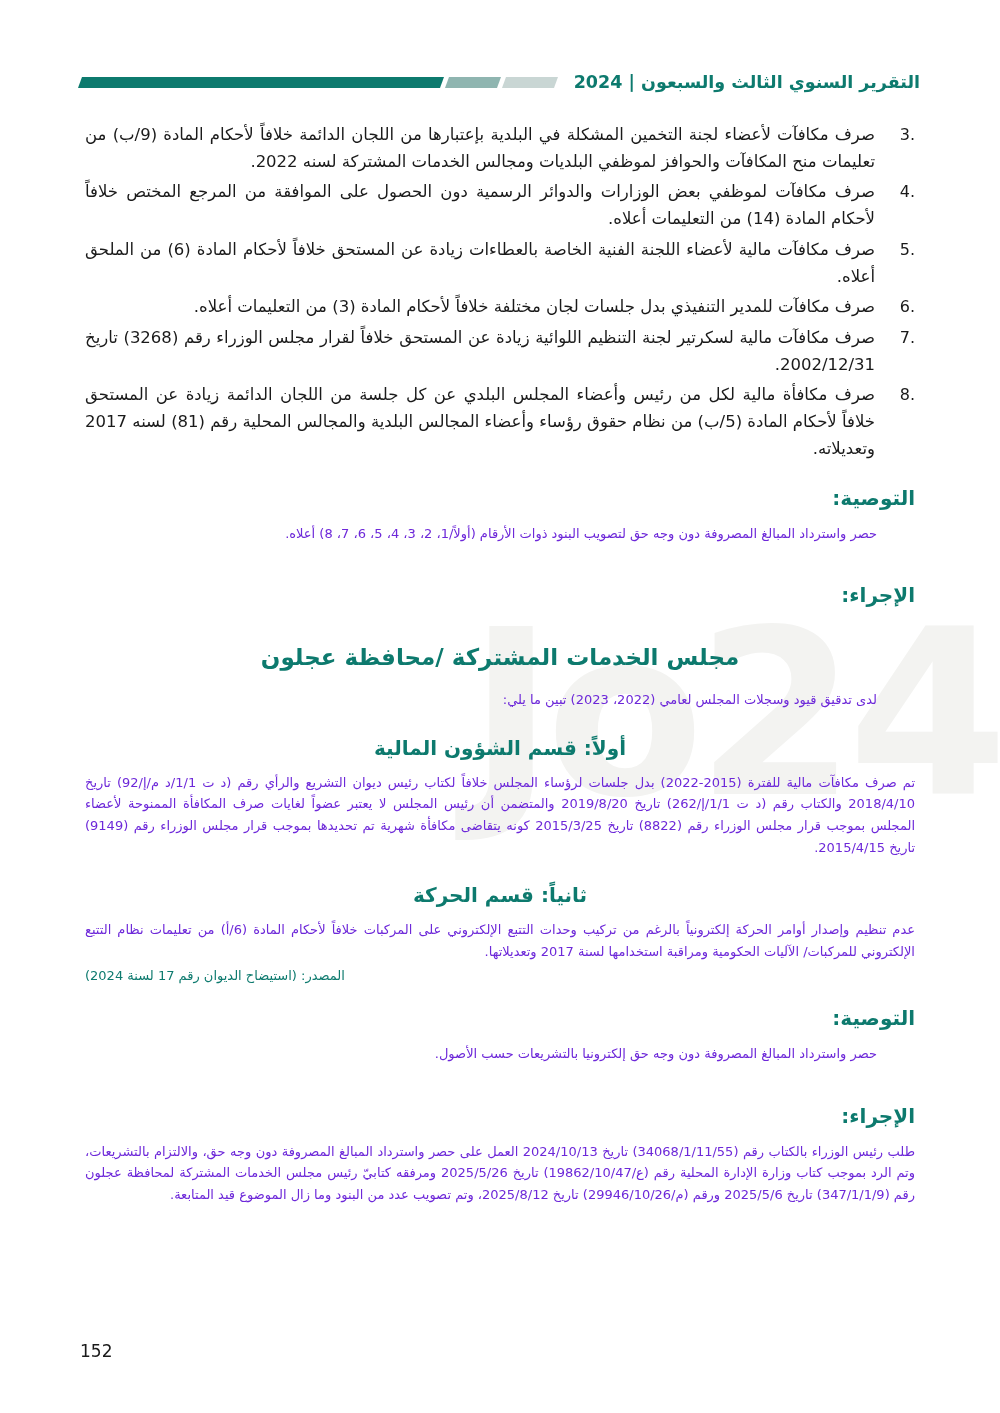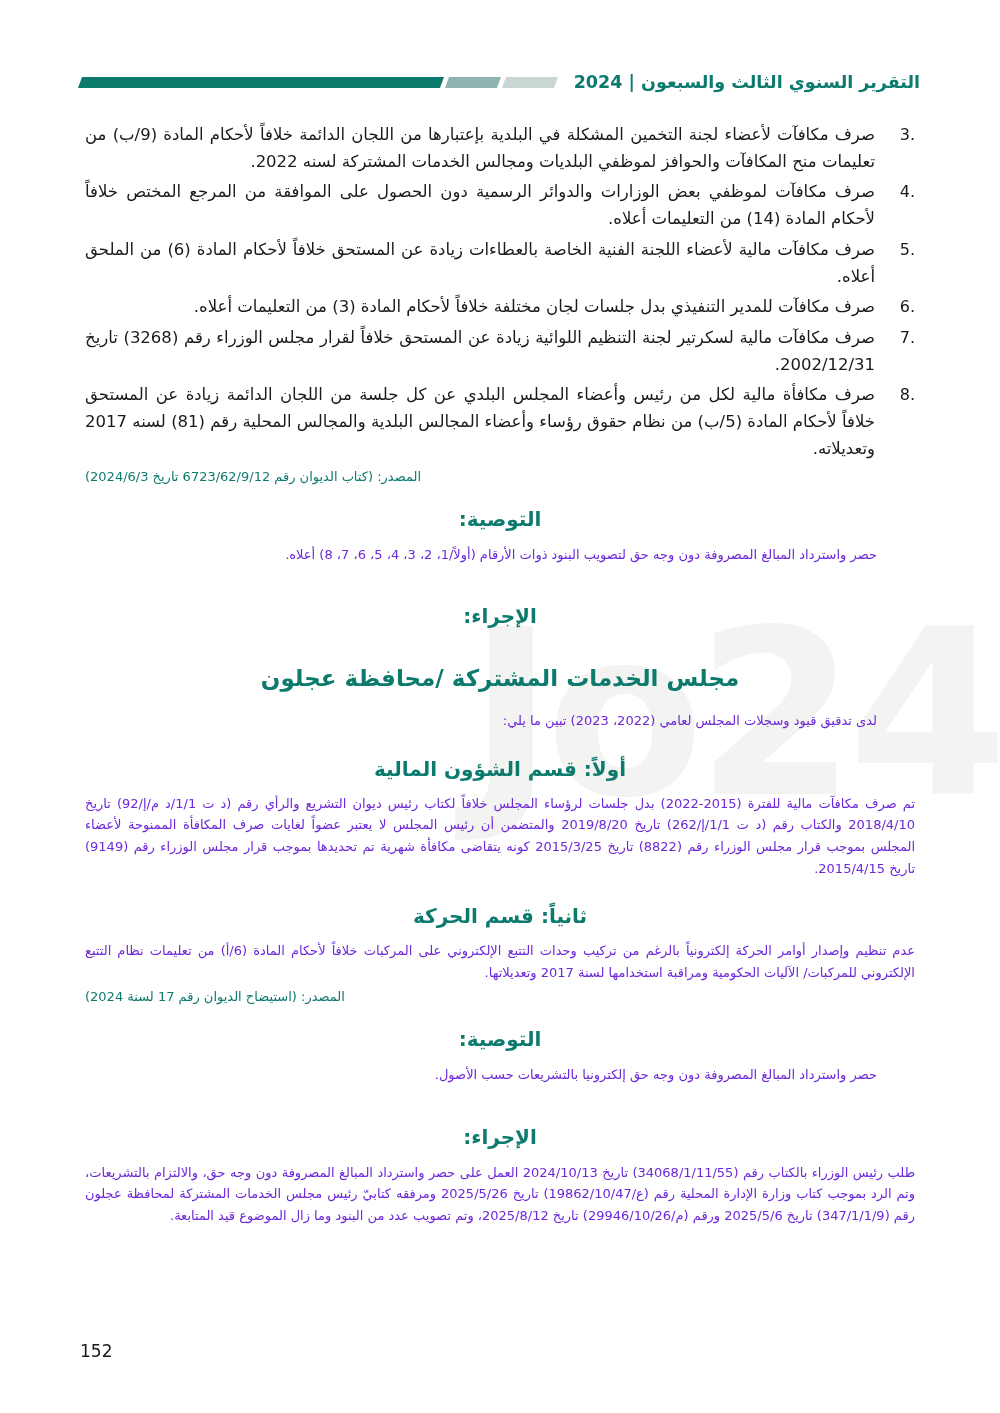--- a/index.html
+++ b/index.html
@@ -136,21 +136,21 @@
     direction: rtl;
     margin: 6px 0 0 0;
     font-weight: normal;
   }
 
   h3.sec-head {
     font-size: 20px;
     font-weight: bold;
     color: #0d7a6e;
     margin: 22px 0 12px 0;
-    text-align: center;
+    text-align: right;
     line-height: 1.3;
   }
   h2.main-head {
     font-size: 23px;
     font-weight: bold;
     color: #0d7a6e;
     margin: 34px 0 16px 0;
     text-align: center;
     line-height: 1.35;
   }
@@ -236,21 +236,20 @@
         <li>
           <span class="li-num">7.</span>
           <span class="li-text">صرف مكافآت مالية لسكرتير لجنة التنظيم اللوائية زيادة عن المستحق خلافاً لقرار مجلس الوزراء رقم (3268) تاريخ 2002/12/31.</span>
         </li>
         <li>
           <span class="li-num">8.</span>
           <span class="li-text">صرف مكافأة مالية لكل من رئيس وأعضاء المجلس البلدي عن كل جلسة من اللجان الدائمة زيادة عن المستحق خلافاً لأحكام المادة (5/ب) من نظام حقوق رؤساء وأعضاء المجالس البلدية والمجالس المحلية رقم (81) لسنه 2017 وتعديلاته.</span>
         </li>
       </ol>
 
-      <div class="src-line">المصدر: (كتاب الديوان رقم 6723/62/9/12 تاريخ 2024/6/3)</div>
 
       <h3 class="sec-head">التوصية:</h3>
       <p class="para indent">حصر واسترداد المبالغ المصروفة دون وجه حق لتصويب البنود ذوات الأرقام (أولاً/1، 2، 3، 4، 5، 6، 7، 8) أعلاه.</p>
 
       <div class="spacer-sm"></div>
 
       <h3 class="sec-head">الإجراء:</h3>
 
       <h2 class="main-head">مجلس الخدمات المشتركة /محافظة عجلون</h2>
       <p class="para lead indent">لدى تدقيق قيود وسجلات المجلس لعامي (2022، 2023) تبين ما يلي:</p>

